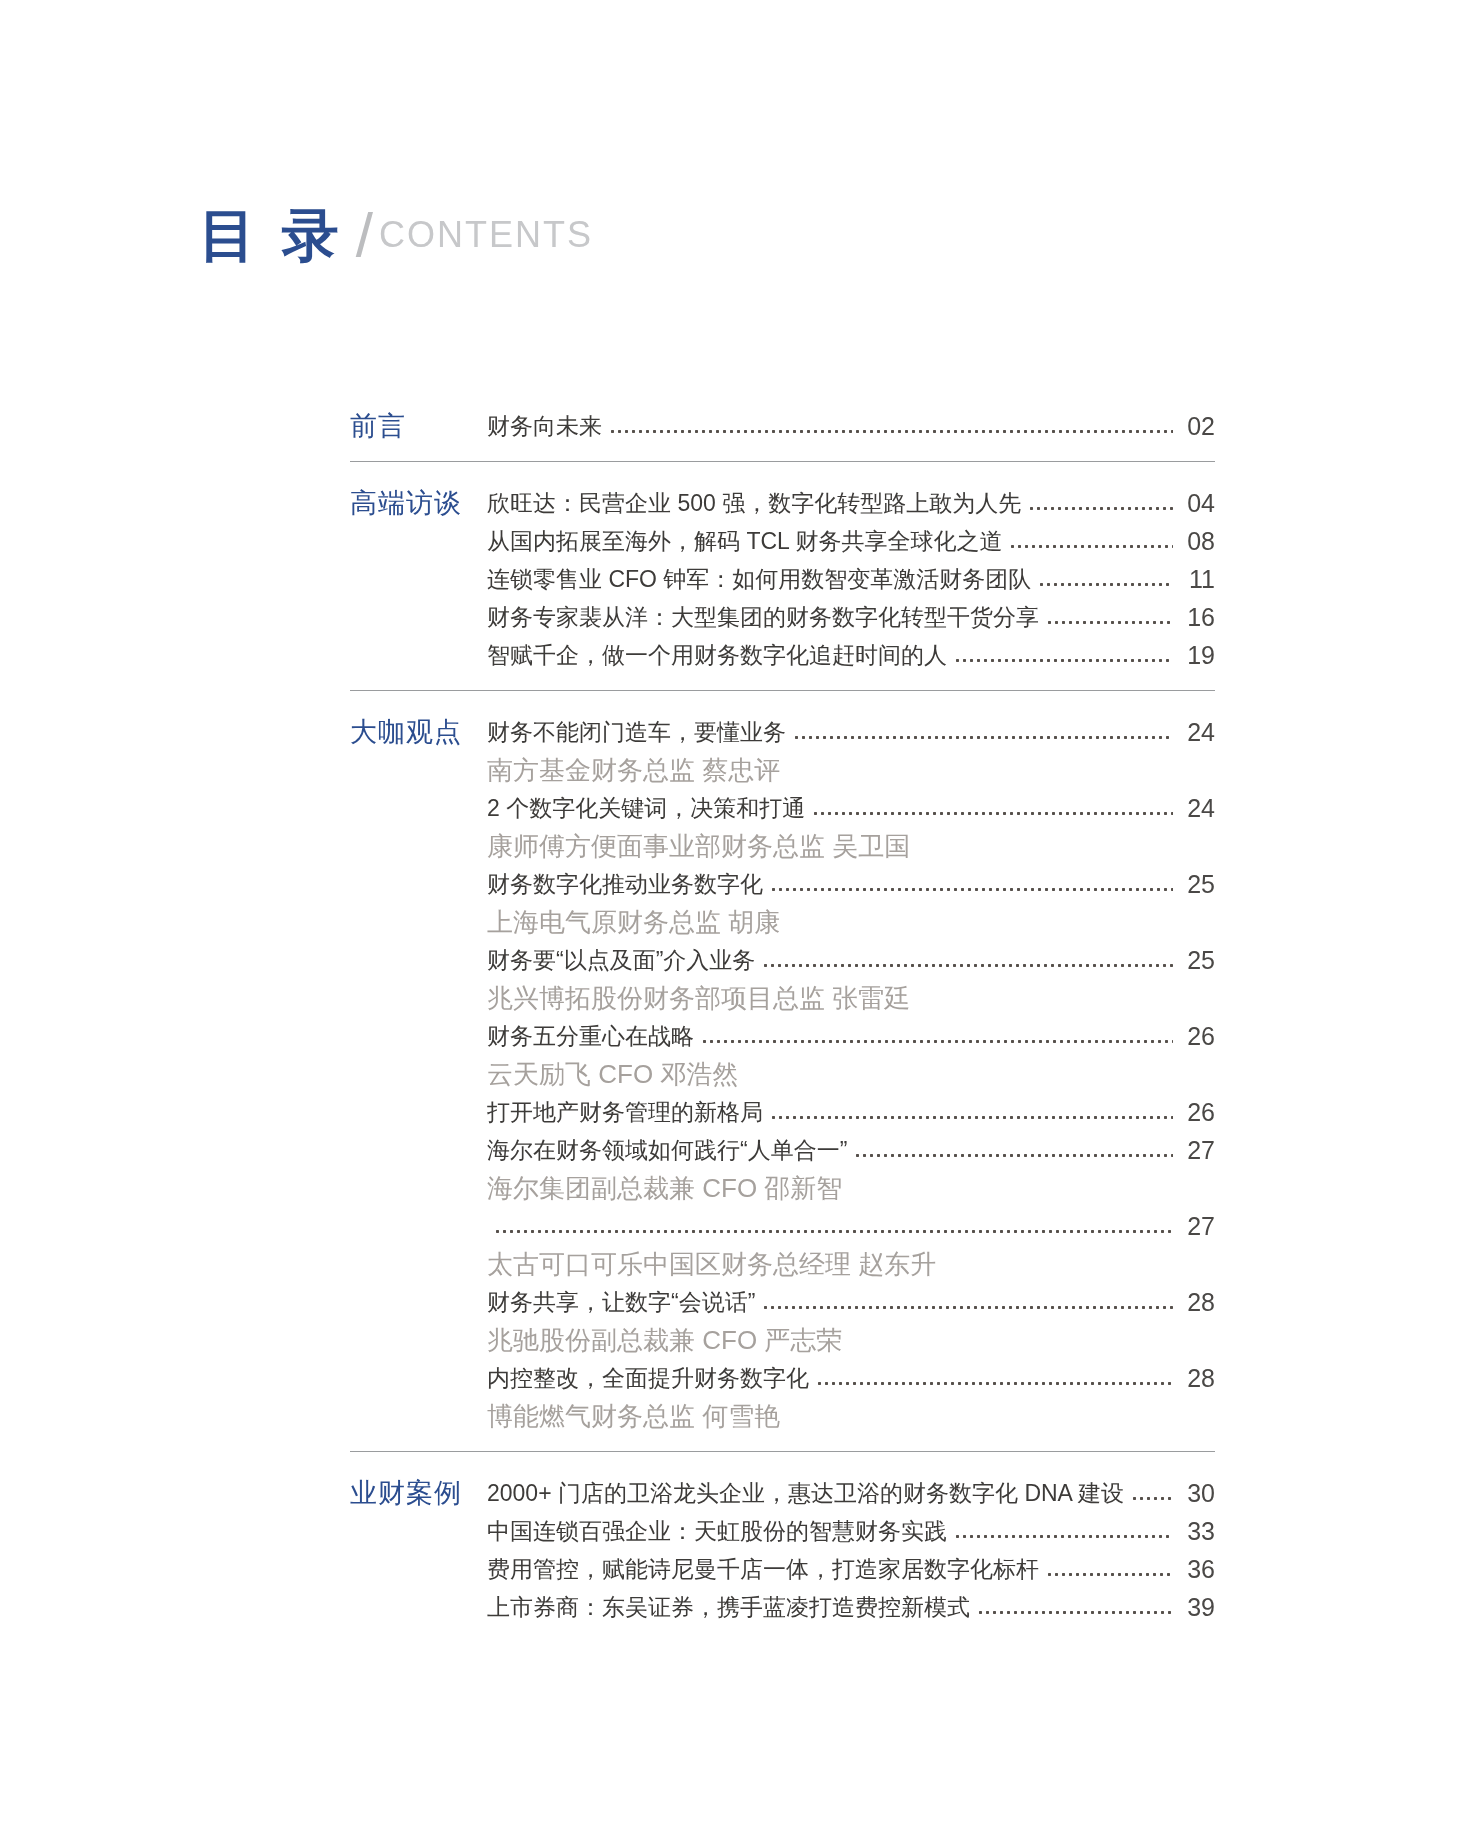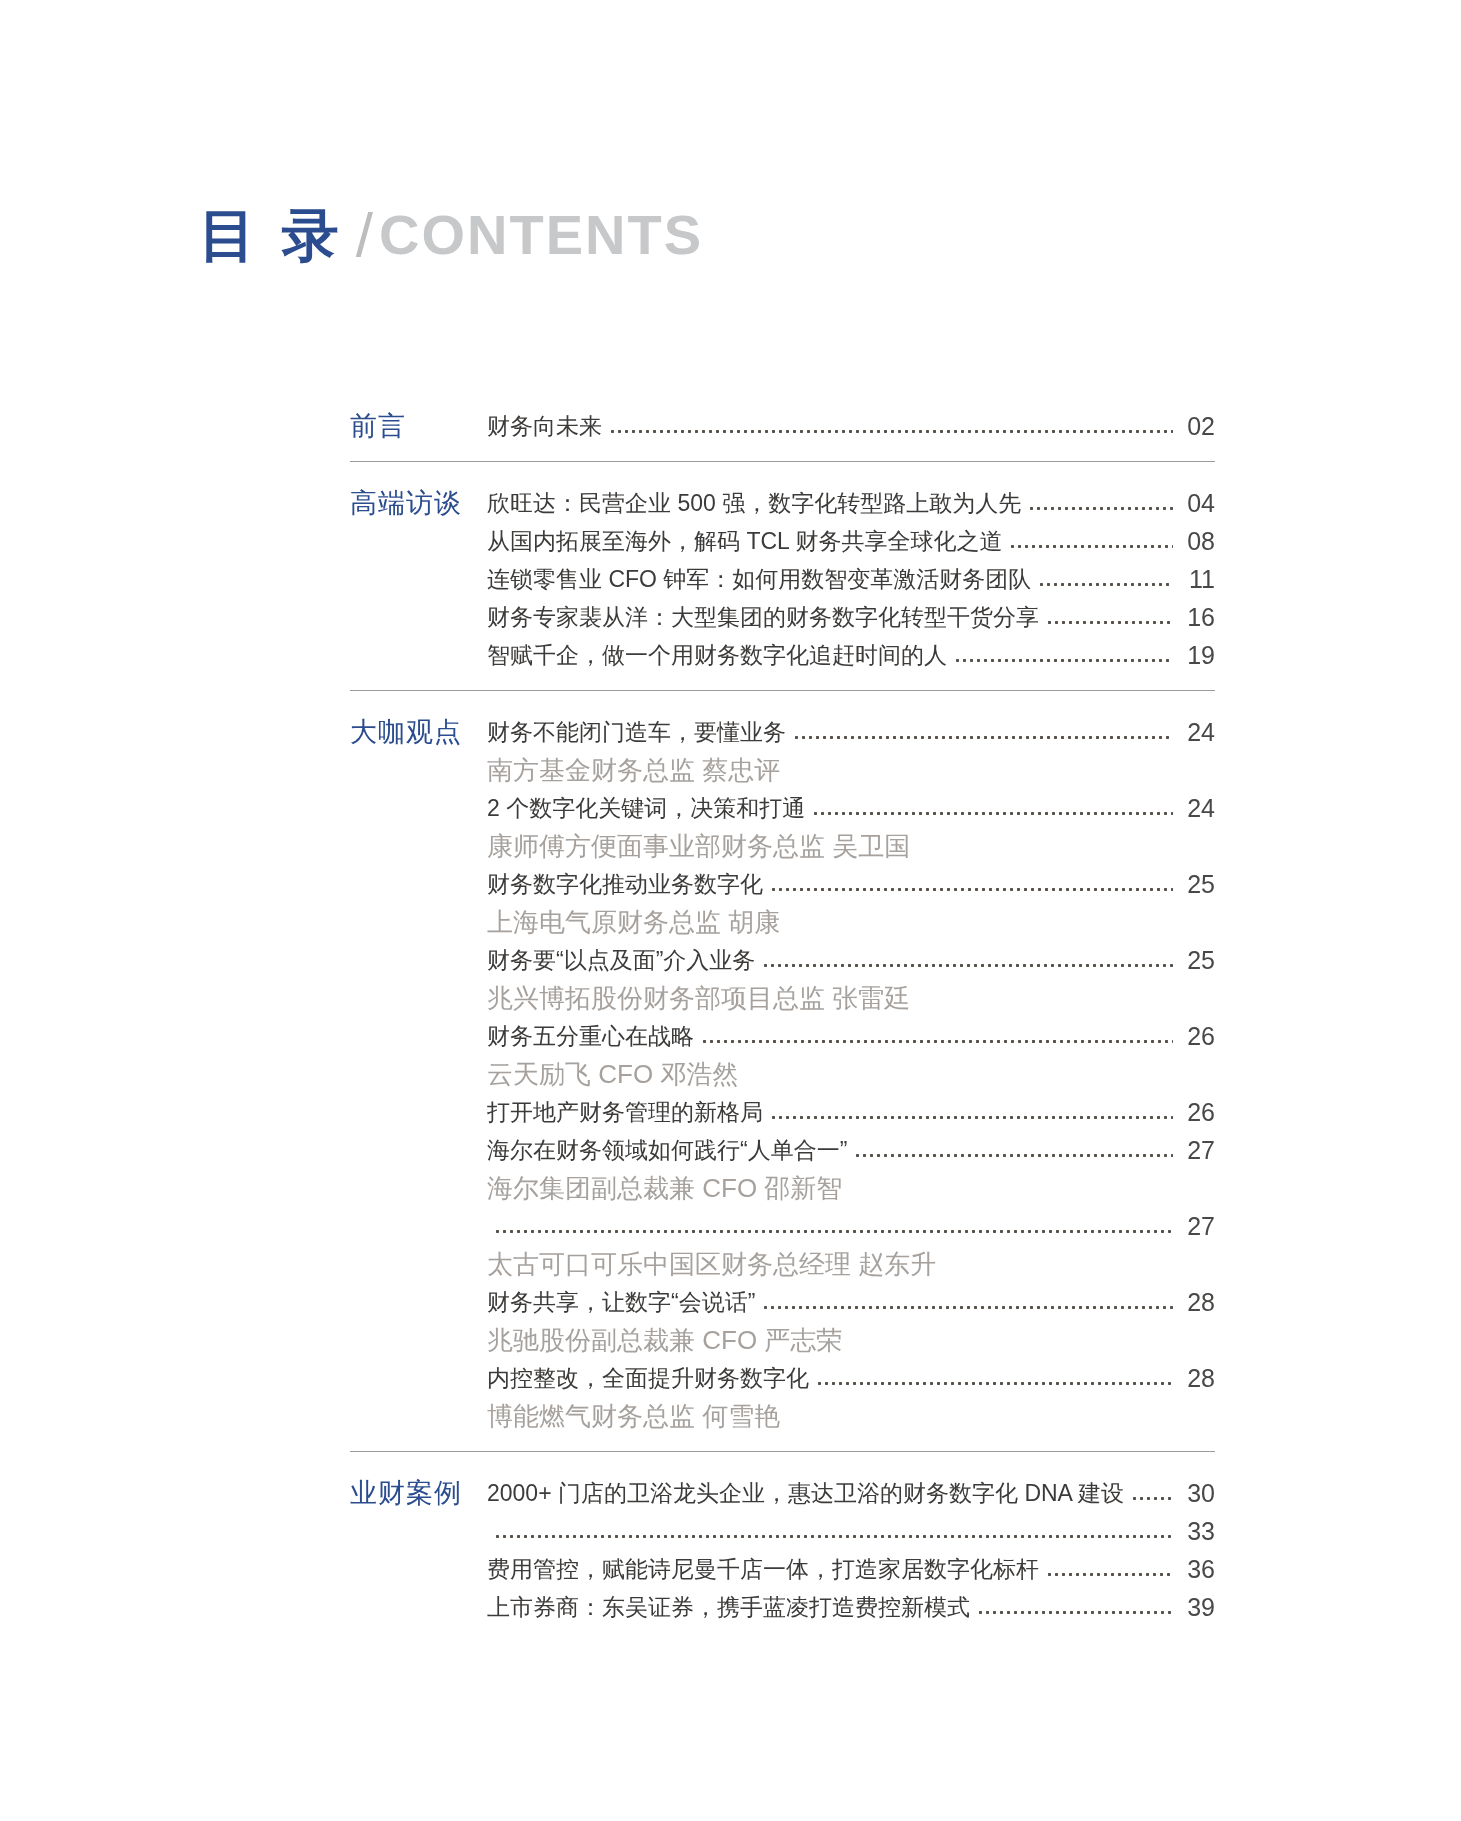--- a/index.html
+++ b/index.html
@@ -25,22 +25,22 @@
   }
   .toc-title .zh{
     font-size:57px;font-weight:bold;color:var(--blue);
     letter-spacing:5px;line-height:1;
   }
   .toc-title .slash{
     font-size:62px;color:#bcbdbf;font-weight:300;
     line-height:.95;margin:0 6px 0 12px;
   }
   .toc-title .en{
-    font-size:56px;color:var(--title-en);
-    letter-spacing:2px;line-height:1;font-weight:700;
+    font-size:36px;color:var(--title-en);
+    letter-spacing:2px;line-height:1;font-weight:400;
   }
 
   
   .toc-content{position:absolute;left:350px;top:407px;width:865px;}
   .toc-section{display:flex;}
   .section-label{
     width:137px;flex:none;
     font-size:27px;font-weight:normal;color:var(--blue);
     line-height:38px;letter-spacing:1px;white-space:nowrap;
   }
@@ -189,20 +189,21 @@
       <hr class="divider">
       <section class="toc-section">
         <div class="section-label">业财案例</div>
         <div class="section-entries">
           <div class="entry-row">
             <span class="entry-title">2000+ 门店的卫浴龙头企业，惠达卫浴的财务数字化 DNA 建设</span>
             <span class="leader"></span>
             <span class="entry-page">30</span>
           </div>
           <div class="entry-row">
+            <span class="entry-title">中国连锁百强企业：天虹股份的智慧财务实践</span>
             <span class="leader"></span>
             <span class="entry-page">33</span>
           </div>
           <div class="entry-row">
             <span class="entry-title">费用管控，赋能诗尼曼千店一体，打造家居数字化标杆</span>
             <span class="leader"></span>
             <span class="entry-page">36</span>
           </div>
           <div class="entry-row">
             <span class="entry-title">上市券商：东吴证券，携手蓝凌打造费控新模式</span>

